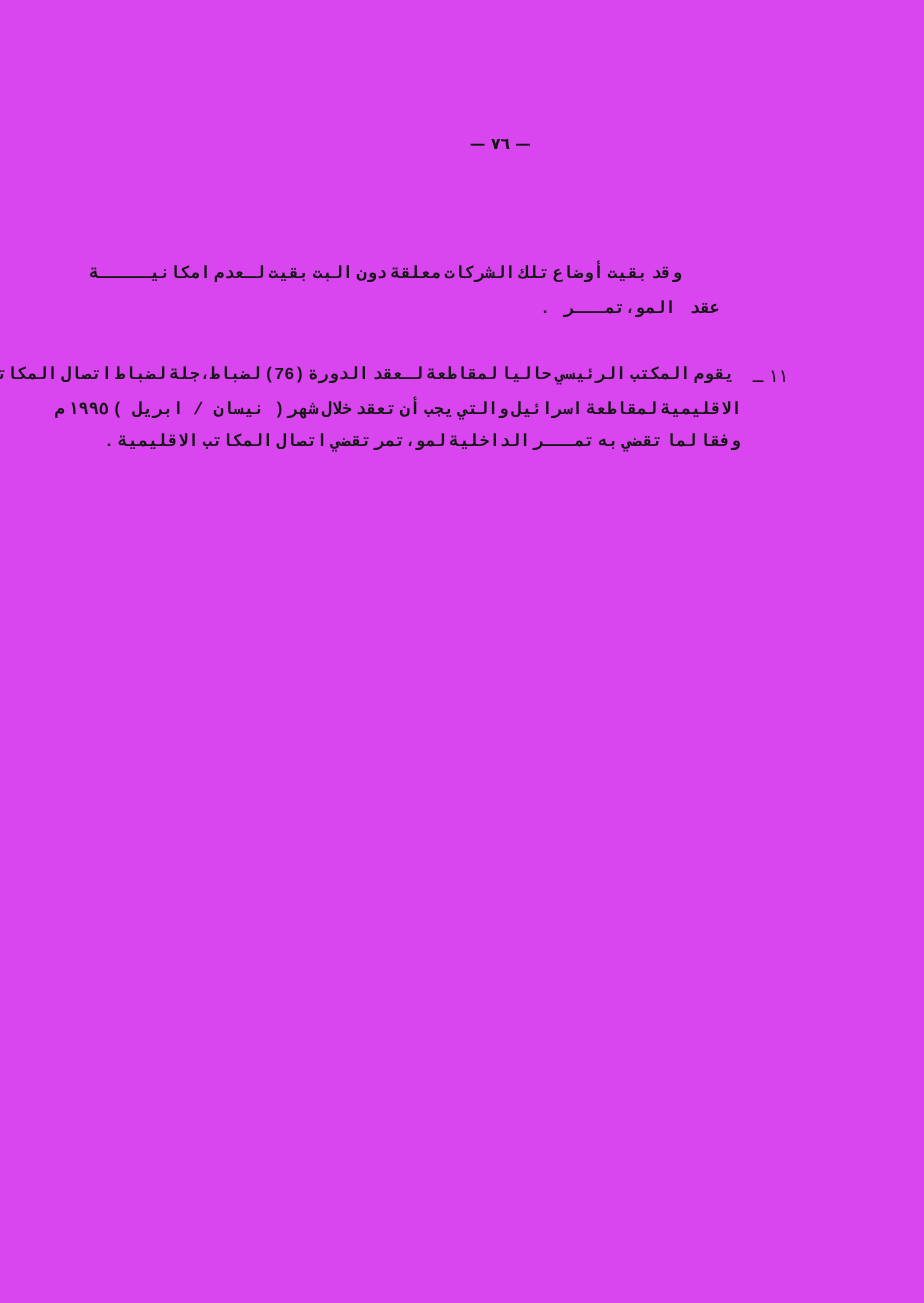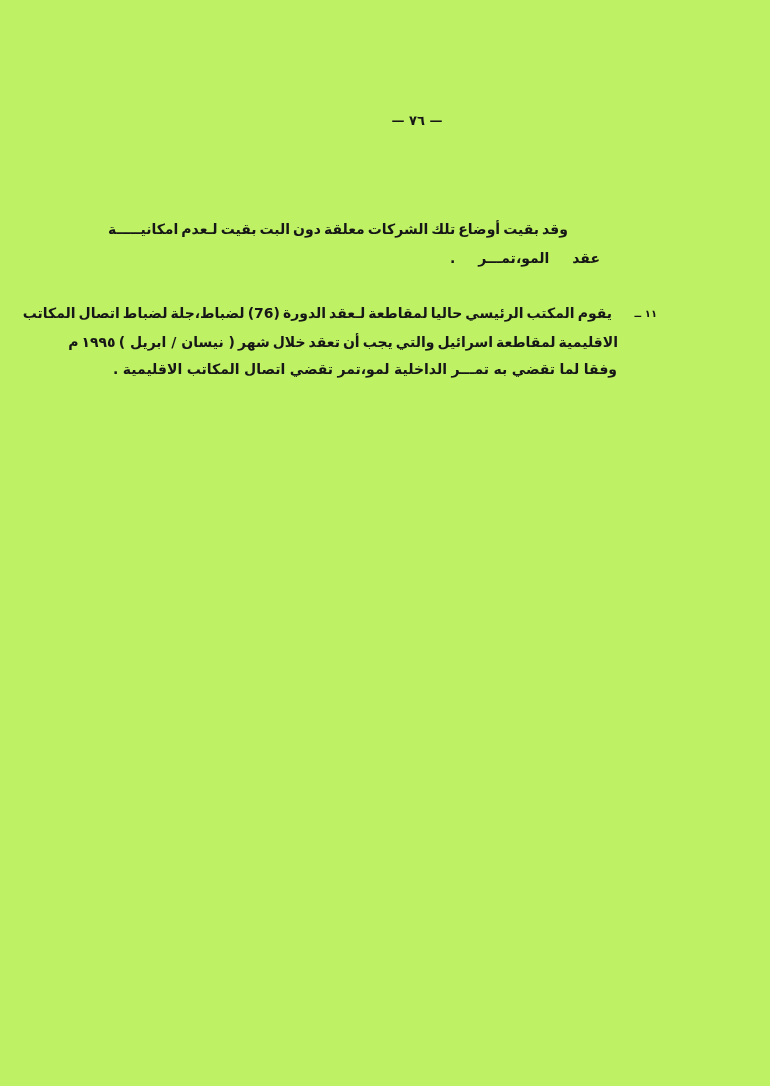--- a/index.html
+++ b/index.html
@@ -8,21 +8,21 @@
     height: 1086px;
     background: #ffffff;
     font-family: "DejaVu Sans", sans-serif;
     color: #1a1a1a;
     overflow: hidden;
   }
   .sheet {
     position: relative;
     width: 770px;
     height: 1086px;
-    background: #bef264;
+    background: #d946ef;
   }
   .pagenum {
     position: absolute;
     top: 113px;
     left: 332px;
     width: 170px;
     text-align: center;
     direction: rtl;
     font-size: 13px;
     font-weight: 700;
@@ -34,26 +34,26 @@
     display: flex;
     justify-content: space-between;
     align-items: baseline;
     direction: rtl;
     font-size: 14px;
     font-weight: 700;
     line-height: 19px;
     color: #161616;
     gap: 3px;
   }
-  .line span { white-space: pre; }
+  .line span { white-space: pre; font-family: Liberation Mono, monospace; }
   .marker {
     position: absolute;
     direction: rtl;
-    font-size: 10px;
-    font-weight: 700;
+    font-size: 15px;
+    font-weight: 400;
     line-height: 19px;
     color: #161616;
     white-space: pre;
   }
   
   .p1l1 { top: 220px; left: 115px; right: 202px; }
   .p1l2 { top: 249px; left: 450px; right: 170px; }
   .i11marker { top: 304px; right: 113px; }
   .i11l1 { top: 304px; left: 108px; right: 158px; }
   .i11l2 { top: 333px; left: 98px;  right: 152px; }

